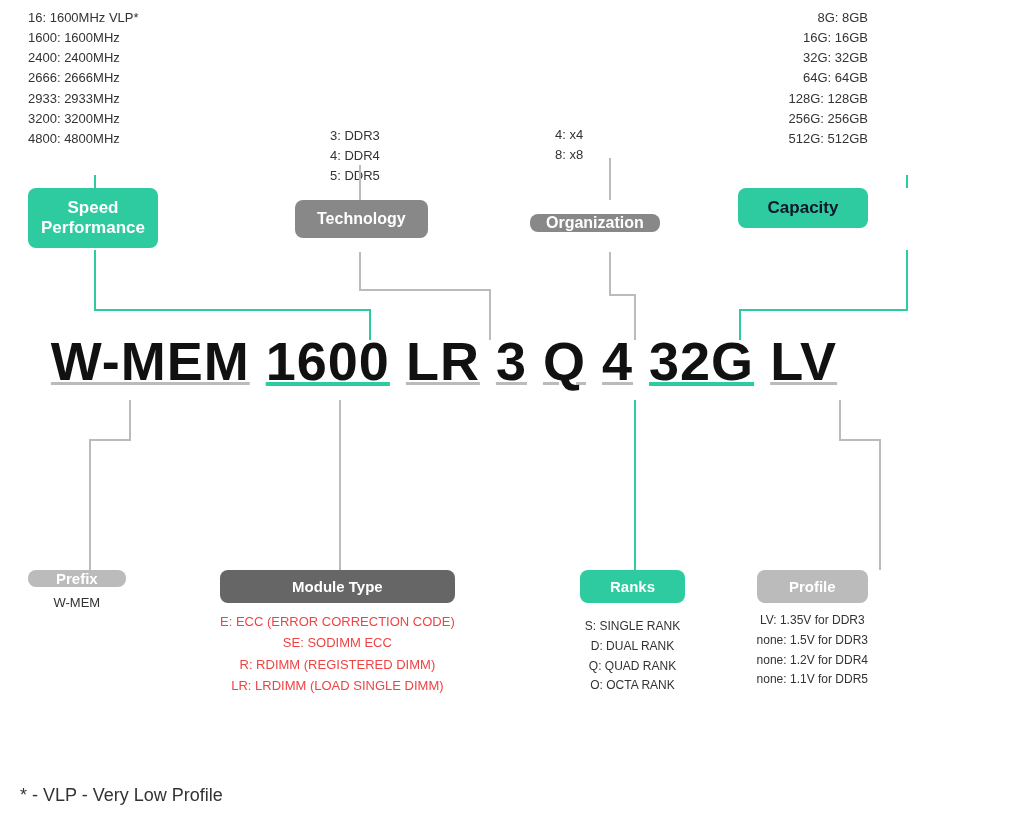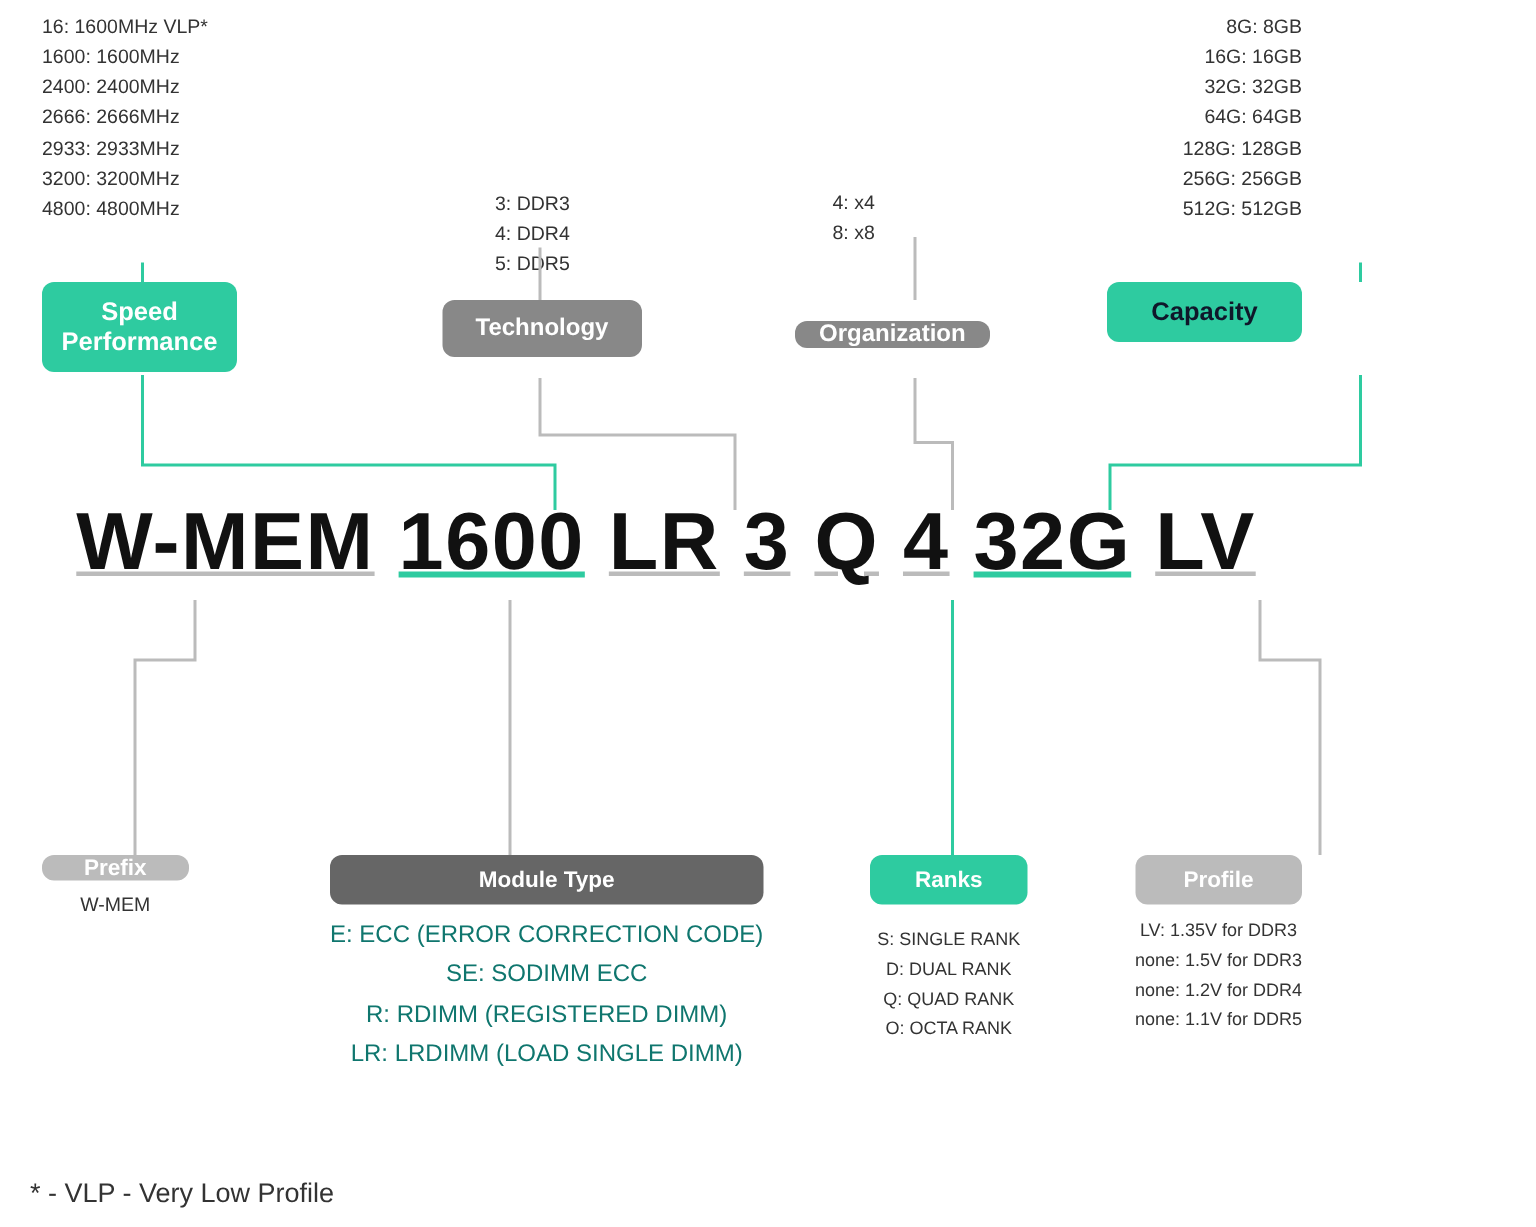--- a/index.html
+++ b/index.html
@@ -91,21 +91,21 @@
     <span style="text-decoration: underline; text-decoration-color: #bbb; text-decoration-thickness:3px;"> LV</span>
   </div>
 
   <div style="position:absolute; top:570px; left:28px;">
     <div style="background:#bbb; color:#fff; font-weight:bold; font-size:15px; padding:0 28px; border-radius:8px; text-align:right; margin-bottom:8px;">Prefix</div>
     <div style="text-align:center; font-size:13px; color:#333;">W-MEM</div>
   </div>
 
   <div style="position:absolute; top:570px; left:220px;">
     <div style="background:#666; color:#fff; font-weight:bold; font-size:15px; padding:8px 24px; border-radius:8px; text-align:center; margin-bottom:8px;">Module Type</div>
-    <div style="font-size:16px; color:#0f766e; line-height:1.65; text-align:center;">
+    <div style="font-size:13px; color:#ef4444; line-height:1.65; text-align:center;">
       <div>E: ECC (ERROR CORRECTION CODE)</div>
       <div>SE: SODIMM ECC</div>
       <div>R: RDIMM (REGISTERED DIMM)</div>
       <div>LR: LRDIMM (LOAD SINGLE DIMM)</div>
     </div>
   </div>
 
   <div style="position:absolute; top:570px; left:580px;">
     <div style="background:#2ecba0; color:#fff; font-weight:bold; font-size:15px; padding:8px 30px; border-radius:8px; text-align:center; margin-bottom:14px;">Ranks</div>
     <div style="font-size:12px; color:#333; line-height:1.65; text-align:center;">

